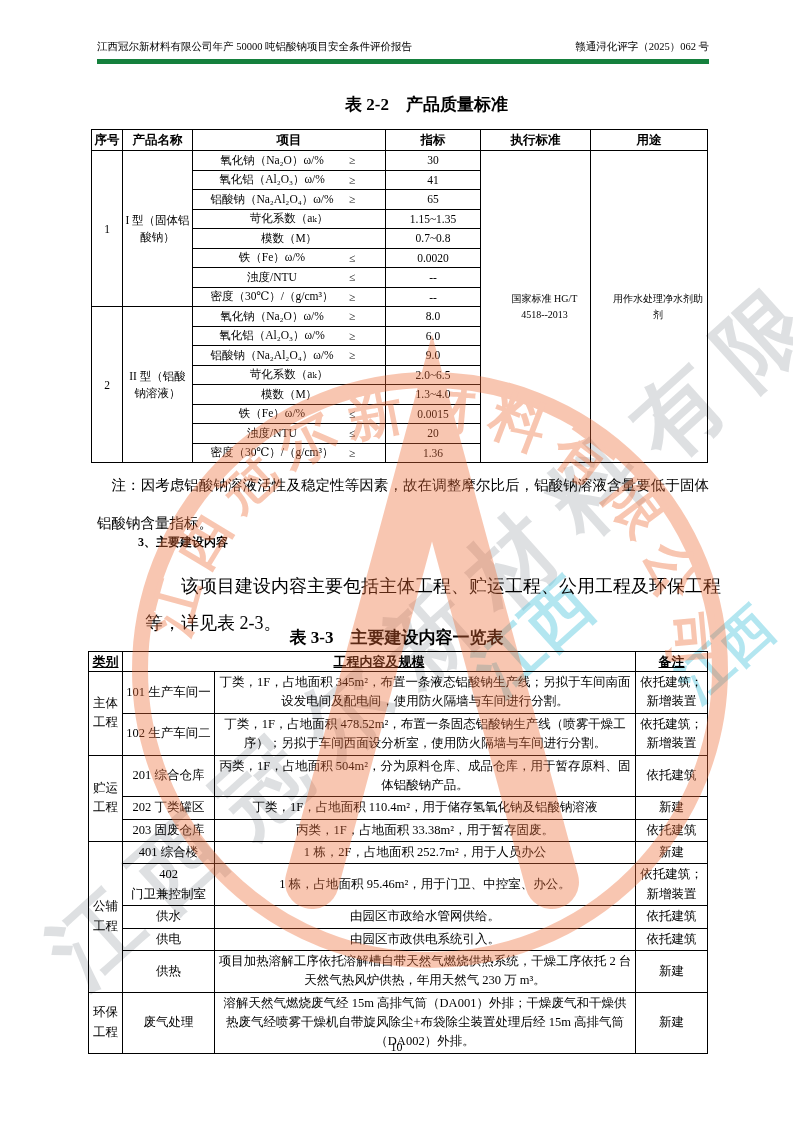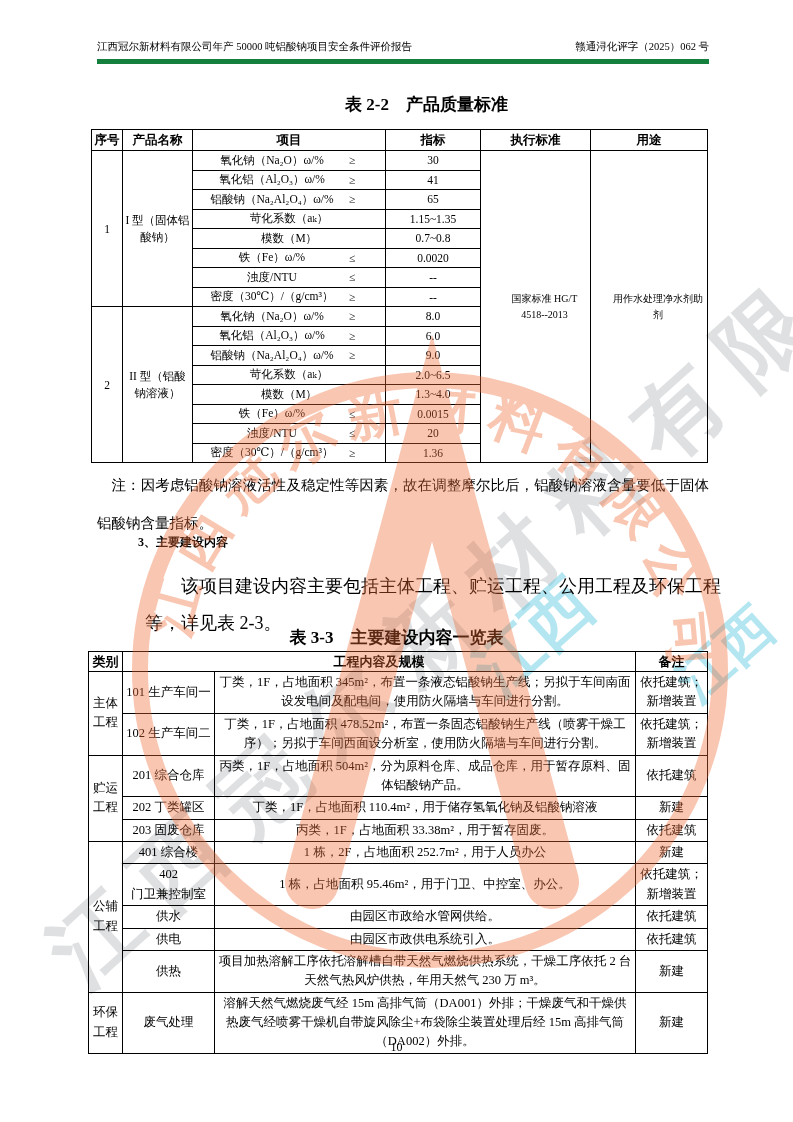--- a/index.html
+++ b/index.html
@@ -29,21 +29,21 @@
   .proj{display:flex;align-items:center;}
   .proj .nm{flex:1;text-align:center;}
   .proj .sym{width:34px;text-align:left;}
   .c-std,.c-use{line-height:1.6;font-size:10px;padding-left:20px;}
   .note{position:absolute;top:466px;left:97px;width:612px;font-size:14.5px;line-height:38px;
         text-indent:1em;text-align:justify;}
   .sec-head{position:absolute;top:534px;left:138px;font-size:12px;font-weight:bold;}
   .para{position:absolute;top:568px;left:97px;width:600px;font-size:18px;line-height:37px;
         text-indent:2em;margin-left:48px;}
   .t23{position:absolute;top:651px;left:88px;width:619px;font-size:12.5px;}
-  .t23 th{height:19px;font-weight:bold;font-size:13px;}
+  .t23 th{height:19px;font-weight:bold;font-size:13px;text-decoration:underline;}
   .t23 td{line-height:1.55;padding:1px 3px;}
   .b-cat{padding:1px 0;white-space:pre-line;line-height:1.5;}
   .b-name{white-space:pre-line;}
   .b-content{text-align:center;}
   .pageno{position:absolute;top:1040px;left:0;width:100%;text-align:center;font-size:12px;}
 </style>
 </head>
 <body>
 
 <div class="page">

